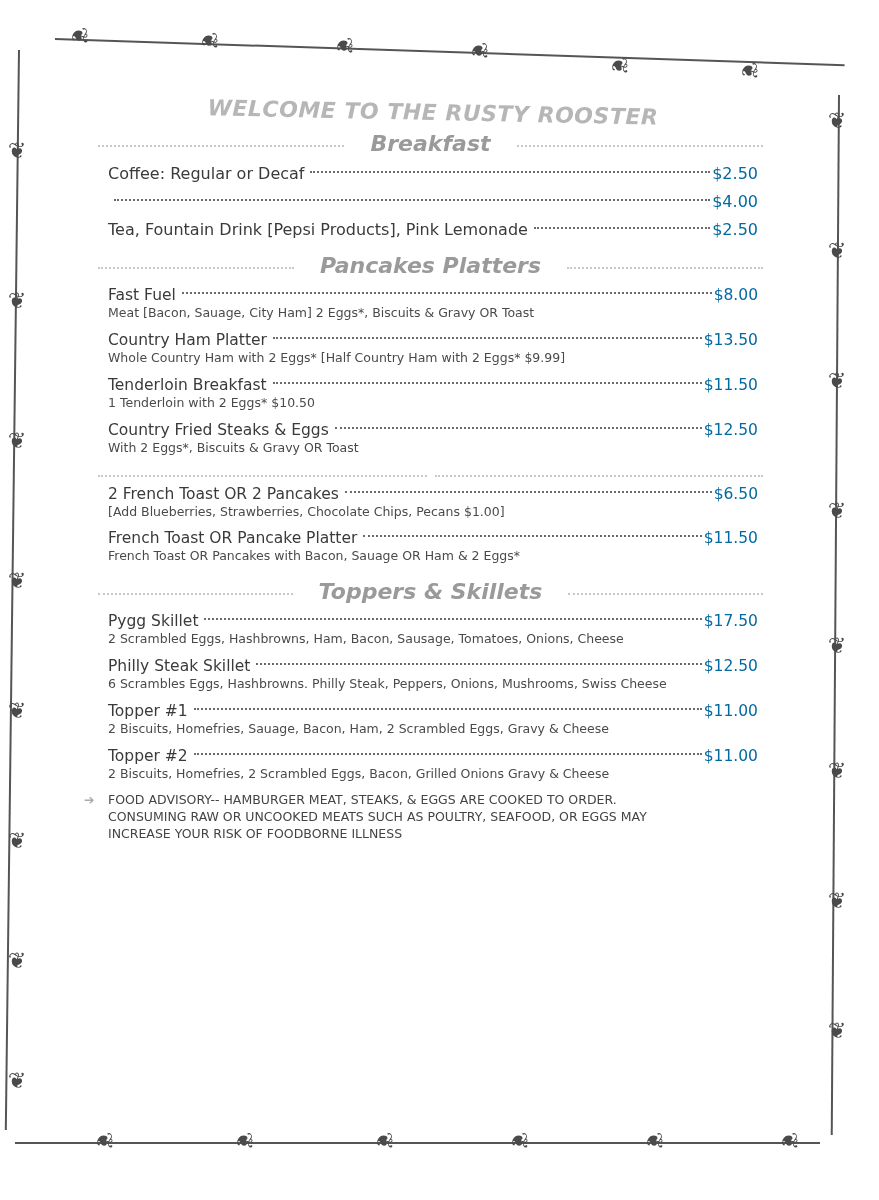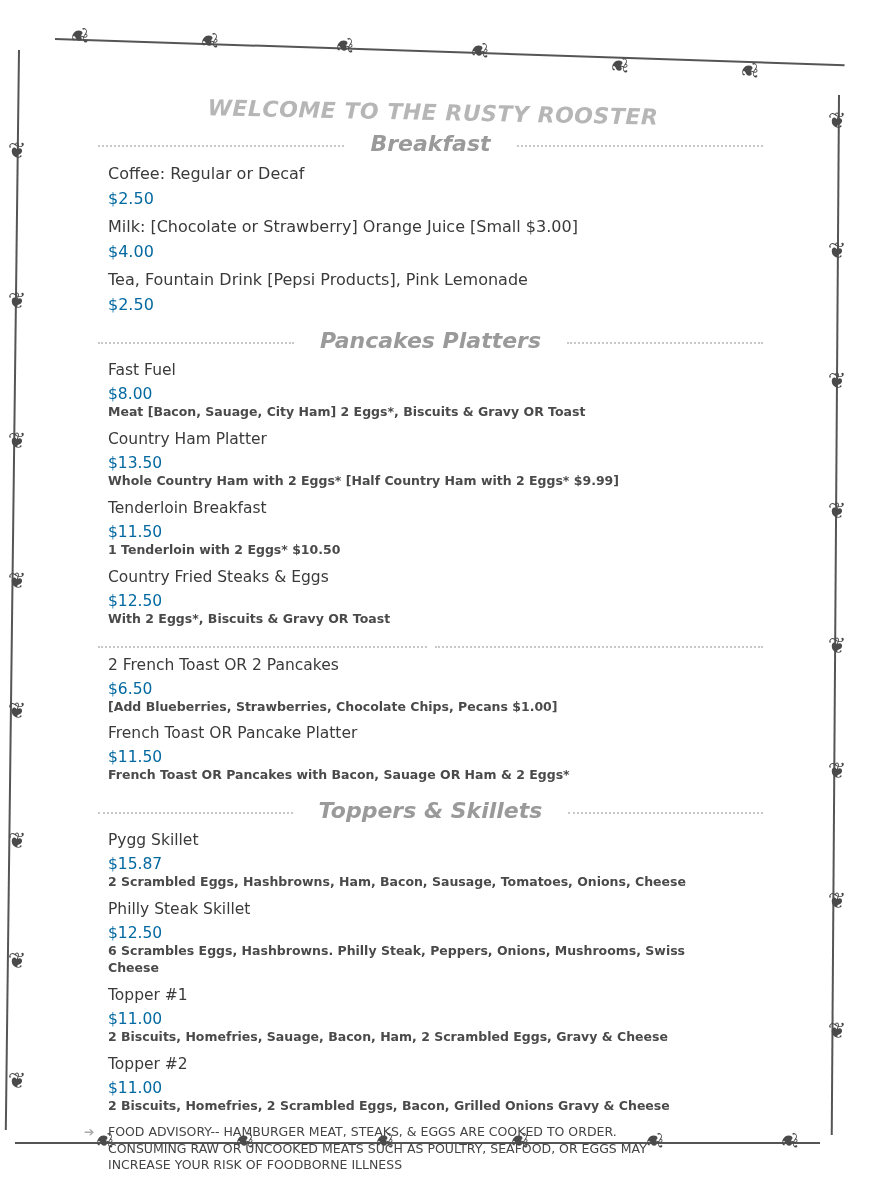--- a/index.html
+++ b/index.html
@@ -30,25 +30,25 @@
       display: flex; align-items: center; margin: 2px 0 8px -10px; width: 665px; gap: 8px;
     }
     .section-head .dots {
       flex: 1; border-bottom: 2px dotted #c8c8c8; height: 0; margin-top: 4px;
     }
     .section-head .label {
       font-style: italic; font-size: 22px; color: #9a9a9a; padding: 0 18px; font-weight: bold;
       font-family: "DejaVu Sans", sans-serif;
     }
     .item { margin-bottom: 9px; }
-    .item-row { display: flex; align-items: flex-start; font-size: 15.5px; color: #3a3a3a; flex-direction: column; }
+    .item-row { display: flex; align-items: center; font-size: 15.5px; color: #3a3a3a; }
     .item-name { white-space: nowrap; }
     .leader { flex: 1; border-bottom: 2px dotted #6a6a6a; margin: 0 2px 4px 6px; height: 0; }
     .price { white-space: nowrap; color: #0369a1; }
-    .desc { font-size: 12.5px; color: #4a4a4a; margin-top: 1px; line-height: 1.35; font-weight: bold; }
+    .desc { font-size: 12.5px; color: #4a4a4a; margin-top: 1px; line-height: 1.35; }
     .drink .item-row { font-size: 16px; }
     .advisory { display: flex; font-size: 12.5px; color: #444; line-height: 1.35; margin-left: -24px; margin-top: 6px; }
     .advisory .arrow { color: #aaa; width: 24px; }
   </style>
 </head>
 <body>
 
 <div class="border-top"></div>
 <div class="border-bottom"></div>
 <div class="border-left"></div>
@@ -96,21 +96,20 @@
   </div>
   <div class="item drink">
     <div class="item-row">
         <span class="item-name">Coffee: Regular or Decaf</span>
         <span class="leader"></span>
         <span class="price">$2.50</span>
       </div>
   </div>
   <div class="item drink">
     <div class="item-row">
-        <span class="item-name">Milk: [Chocolate or Strawberry] Orange Juice [Small $3.00]</span>
         <span class="leader"></span>
         <span class="price">$4.00</span>
       </div>
   </div>
   <div class="item drink" style="margin-bottom:14px">
     <div class="item-row">
         <span class="item-name">Tea, Fountain Drink [Pepsi Products], Pink Lemonade</span>
         <span class="leader"></span>
         <span class="price">$2.50</span>
       </div>
@@ -177,21 +176,21 @@
 
   <div class="section-head">
     <span class="dots"></span>
     <span class="label">Toppers &amp; Skillets</span>
     <span class="dots"></span>
   </div>
   <div class="item">
     <div class="item-row">
         <span class="item-name">Pygg Skillet</span>
         <span class="leader"></span>
-        <span class="price">$15.87</span>
+        <span class="price">$17.50</span>
       </div>
     <div class="desc">2 Scrambled Eggs, Hashbrowns, Ham, Bacon, Sausage, Tomatoes, Onions, Cheese</div>
   </div>
   <div class="item">
     <div class="item-row">
         <span class="item-name">Philly Steak Skillet</span>
         <span class="leader"></span>
         <span class="price">$12.50</span>
       </div>
     <div class="desc" style="width:590px">6 Scrambles Eggs, Hashbrowns. Philly Steak, Peppers, Onions, Mushrooms, Swiss Cheese</div>

